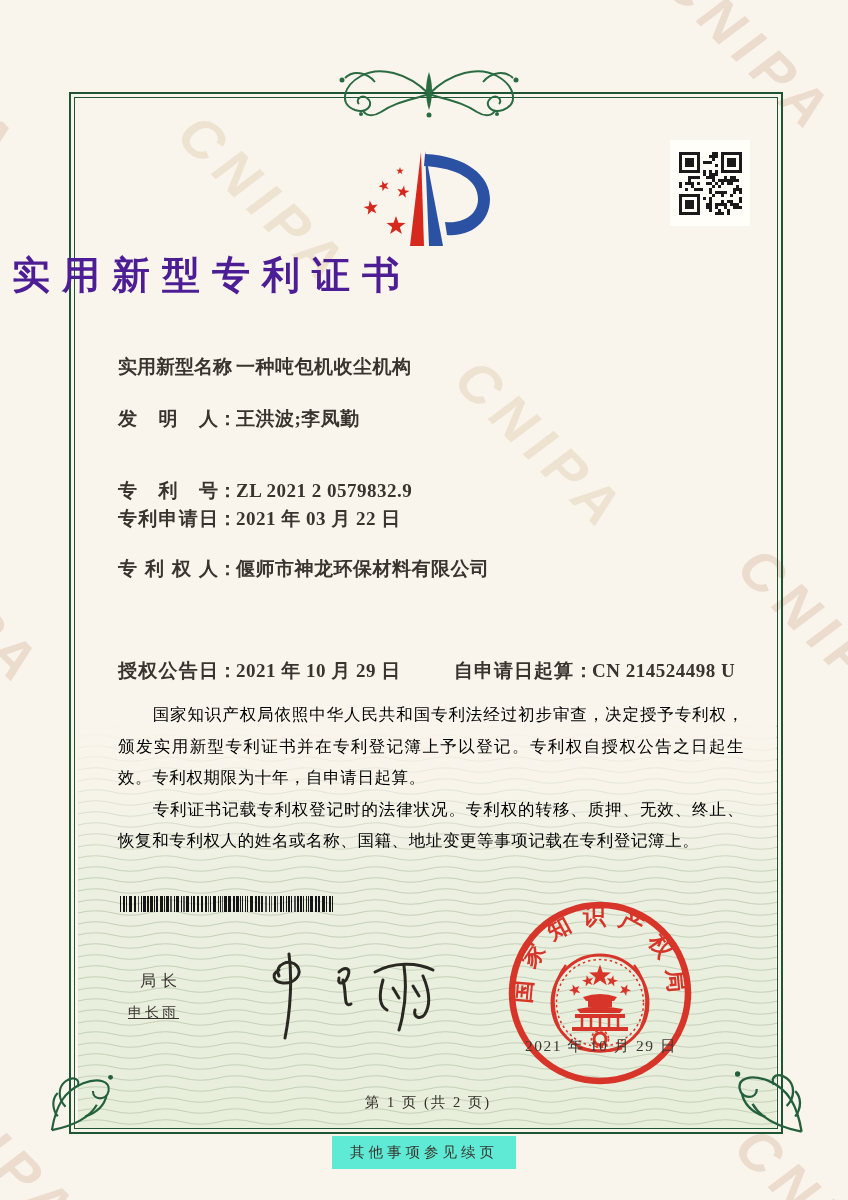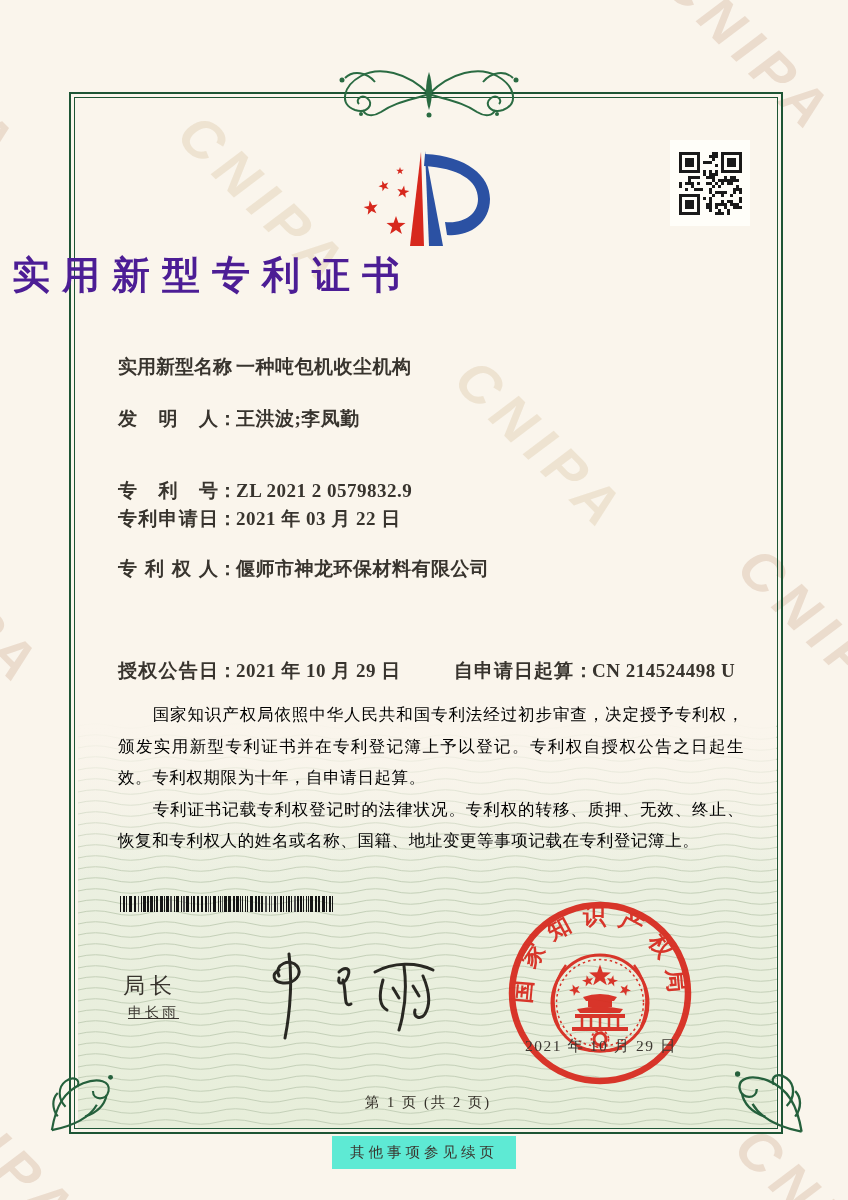--- a/index.html
+++ b/index.html
@@ -31,21 +31,21 @@
   .flabel{display:inline-block;width:100px;text-align:justify;text-align-last:justify;vertical-align:top;}
   .fcolon{display:inline-block;width:18px;}
   .fvalue{letter-spacing:.5px;}
   .pair2{position:absolute;left:336px;top:0;}
   .pair2 .flabel{width:auto;text-align-last:auto;letter-spacing:1px;}
   
   .paras{position:absolute;left:118px;top:699px;width:626px;font-size:16.5px;
          line-height:31.5px;letter-spacing:.6px;color:#000000;text-align:justify;}
   .paras p{margin:0;text-indent:2.1em;}
   
-  .signer-title{position:absolute;left:123px;top:971px;font-size:22px;letter-spacing:5px;}
+  .signer-title{position:absolute;left:140px;top:971px;font-size:16px;letter-spacing:5px;}
   .signer-name{position:absolute;left:128px;top:1004px;font-size:14px;letter-spacing:3px;text-decoration:underline;}
   
   .sealdate{position:absolute;left:516px;top:1036px;width:170px;text-align:center;
             font-size:15.5px;letter-spacing:1.5px;color:#3c3832;z-index:6;}
   
   .pageinfo{position:absolute;left:0;top:1093px;width:856px;text-align:center;
             font-size:14.5px;letter-spacing:2px;color:#343029;}
   .contnote{position:absolute;left:50%;top:1136px;transform:translateX(-50%);
             background:#5eead4;padding:7px 18px;font-size:14.5px;letter-spacing:4px;color:#3a362f;}
   svg{position:absolute;overflow:visible;}

